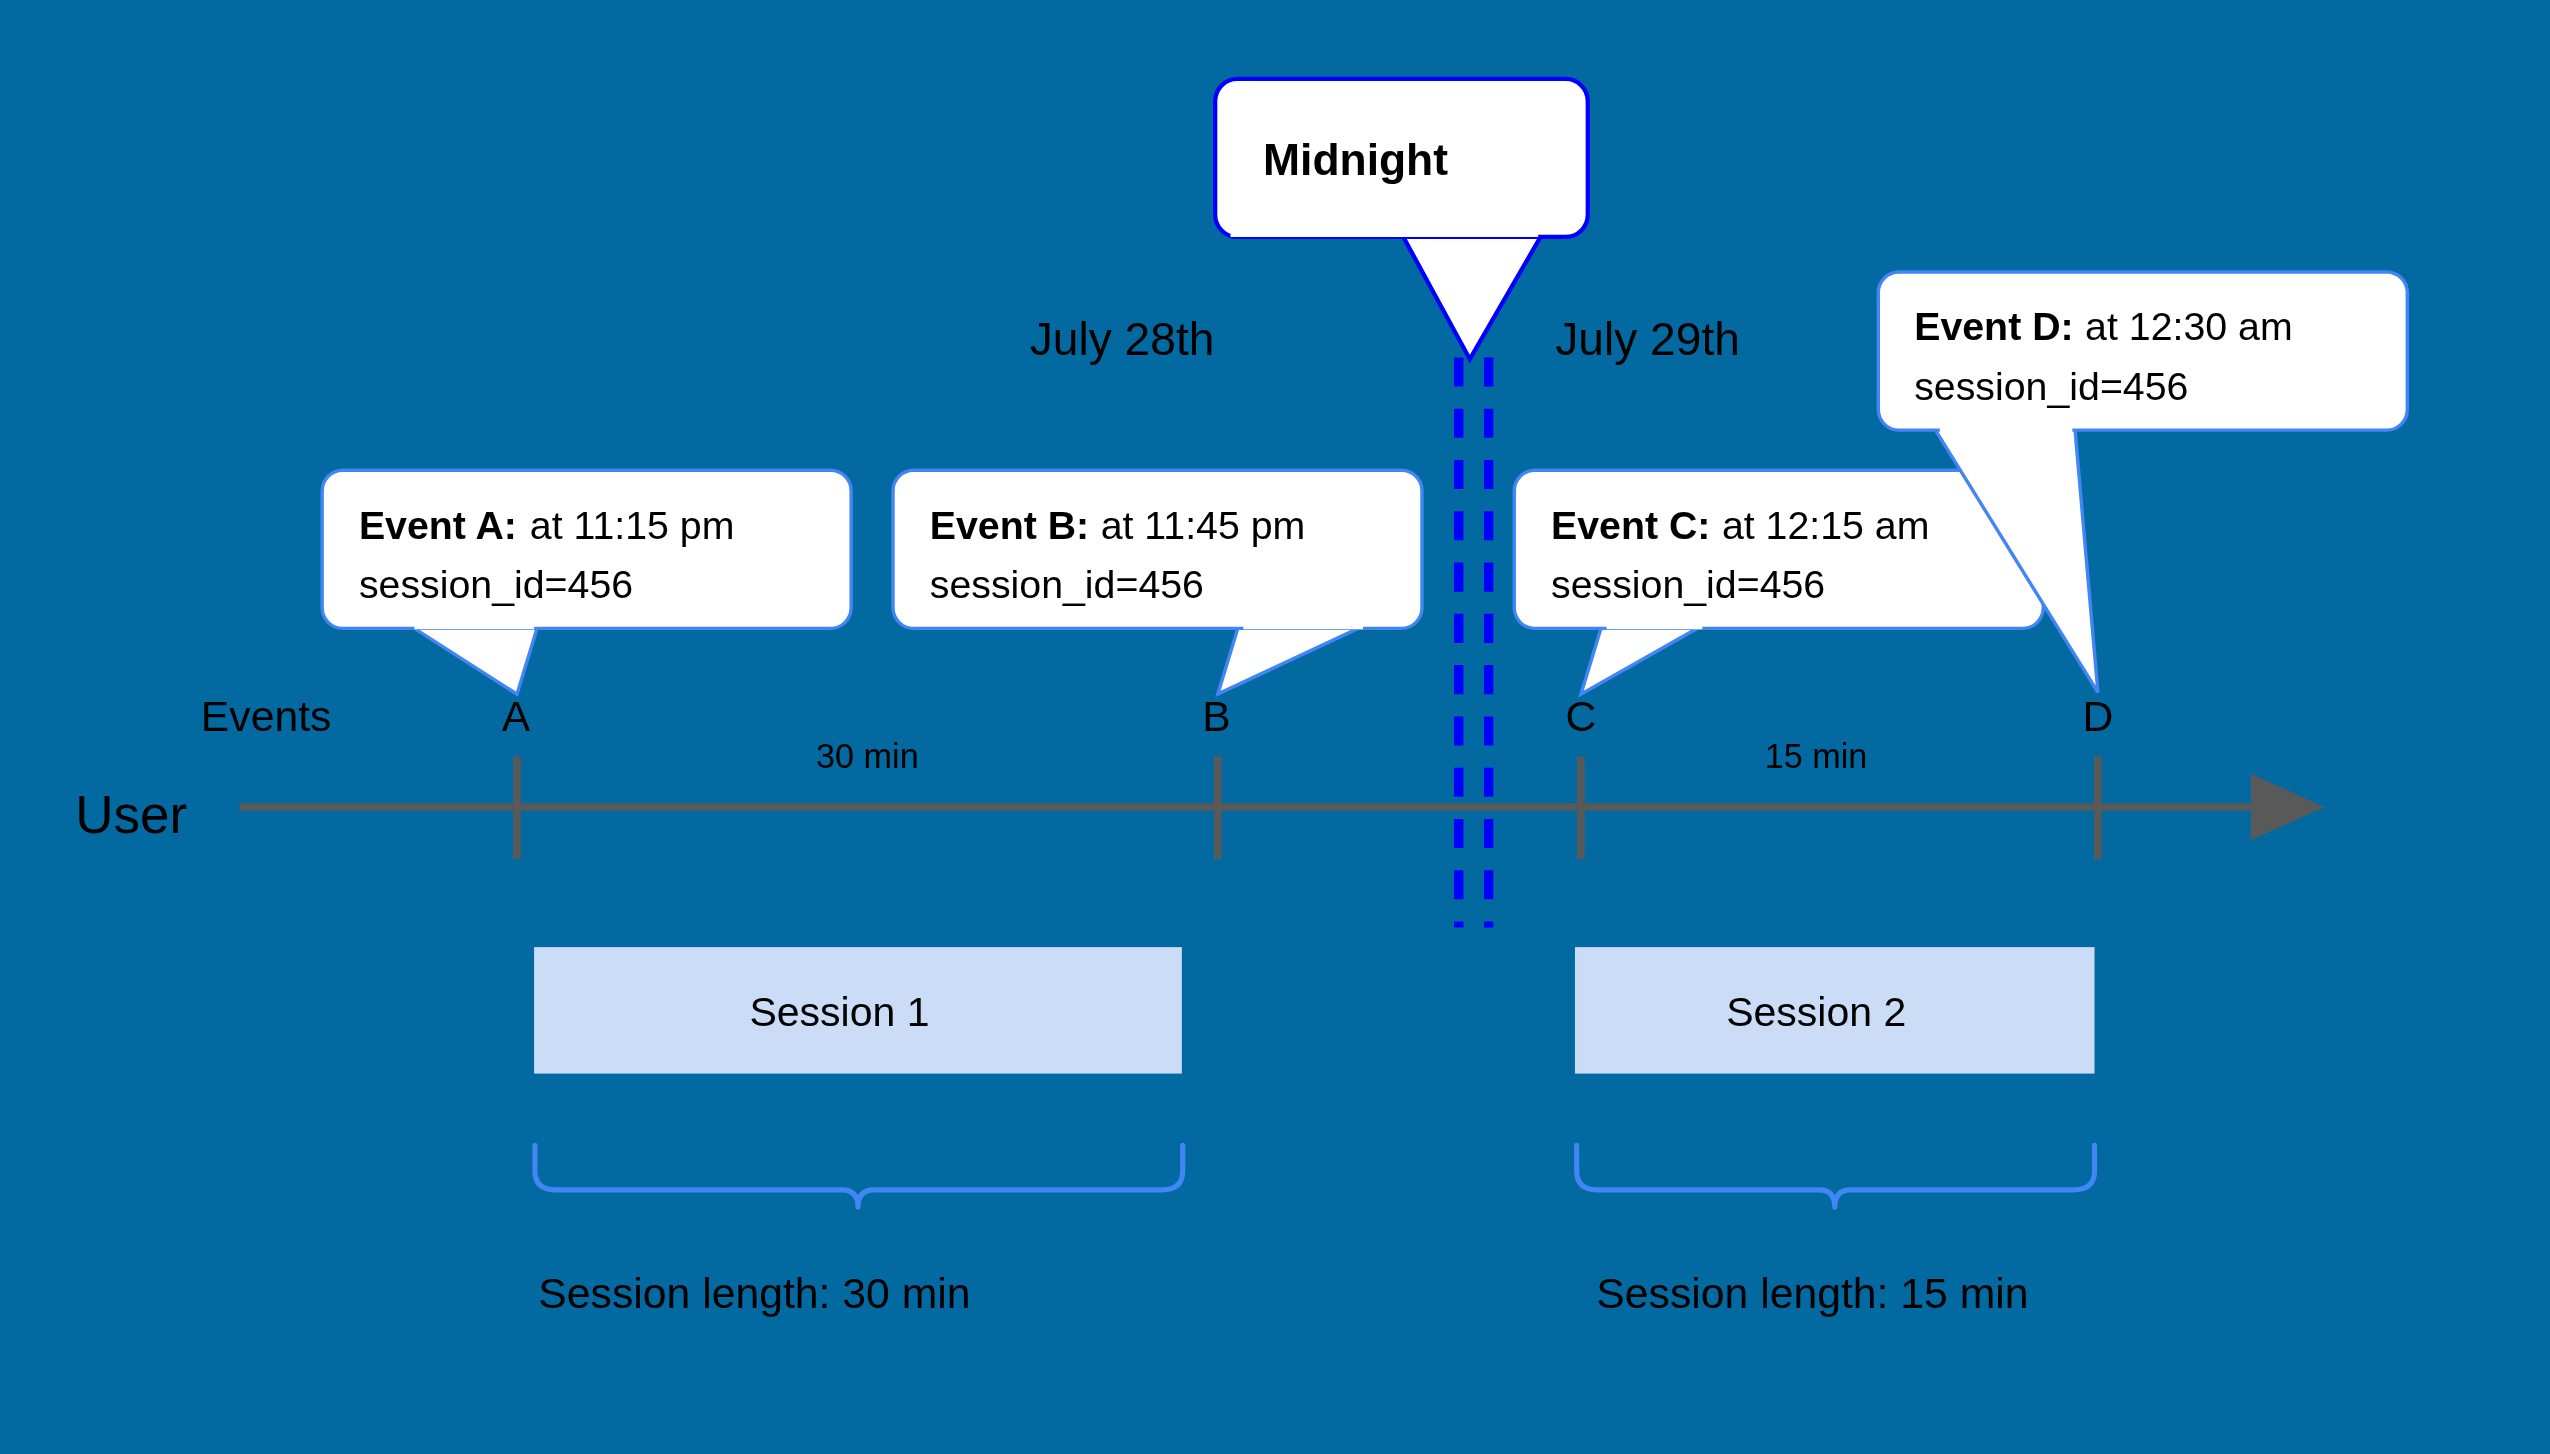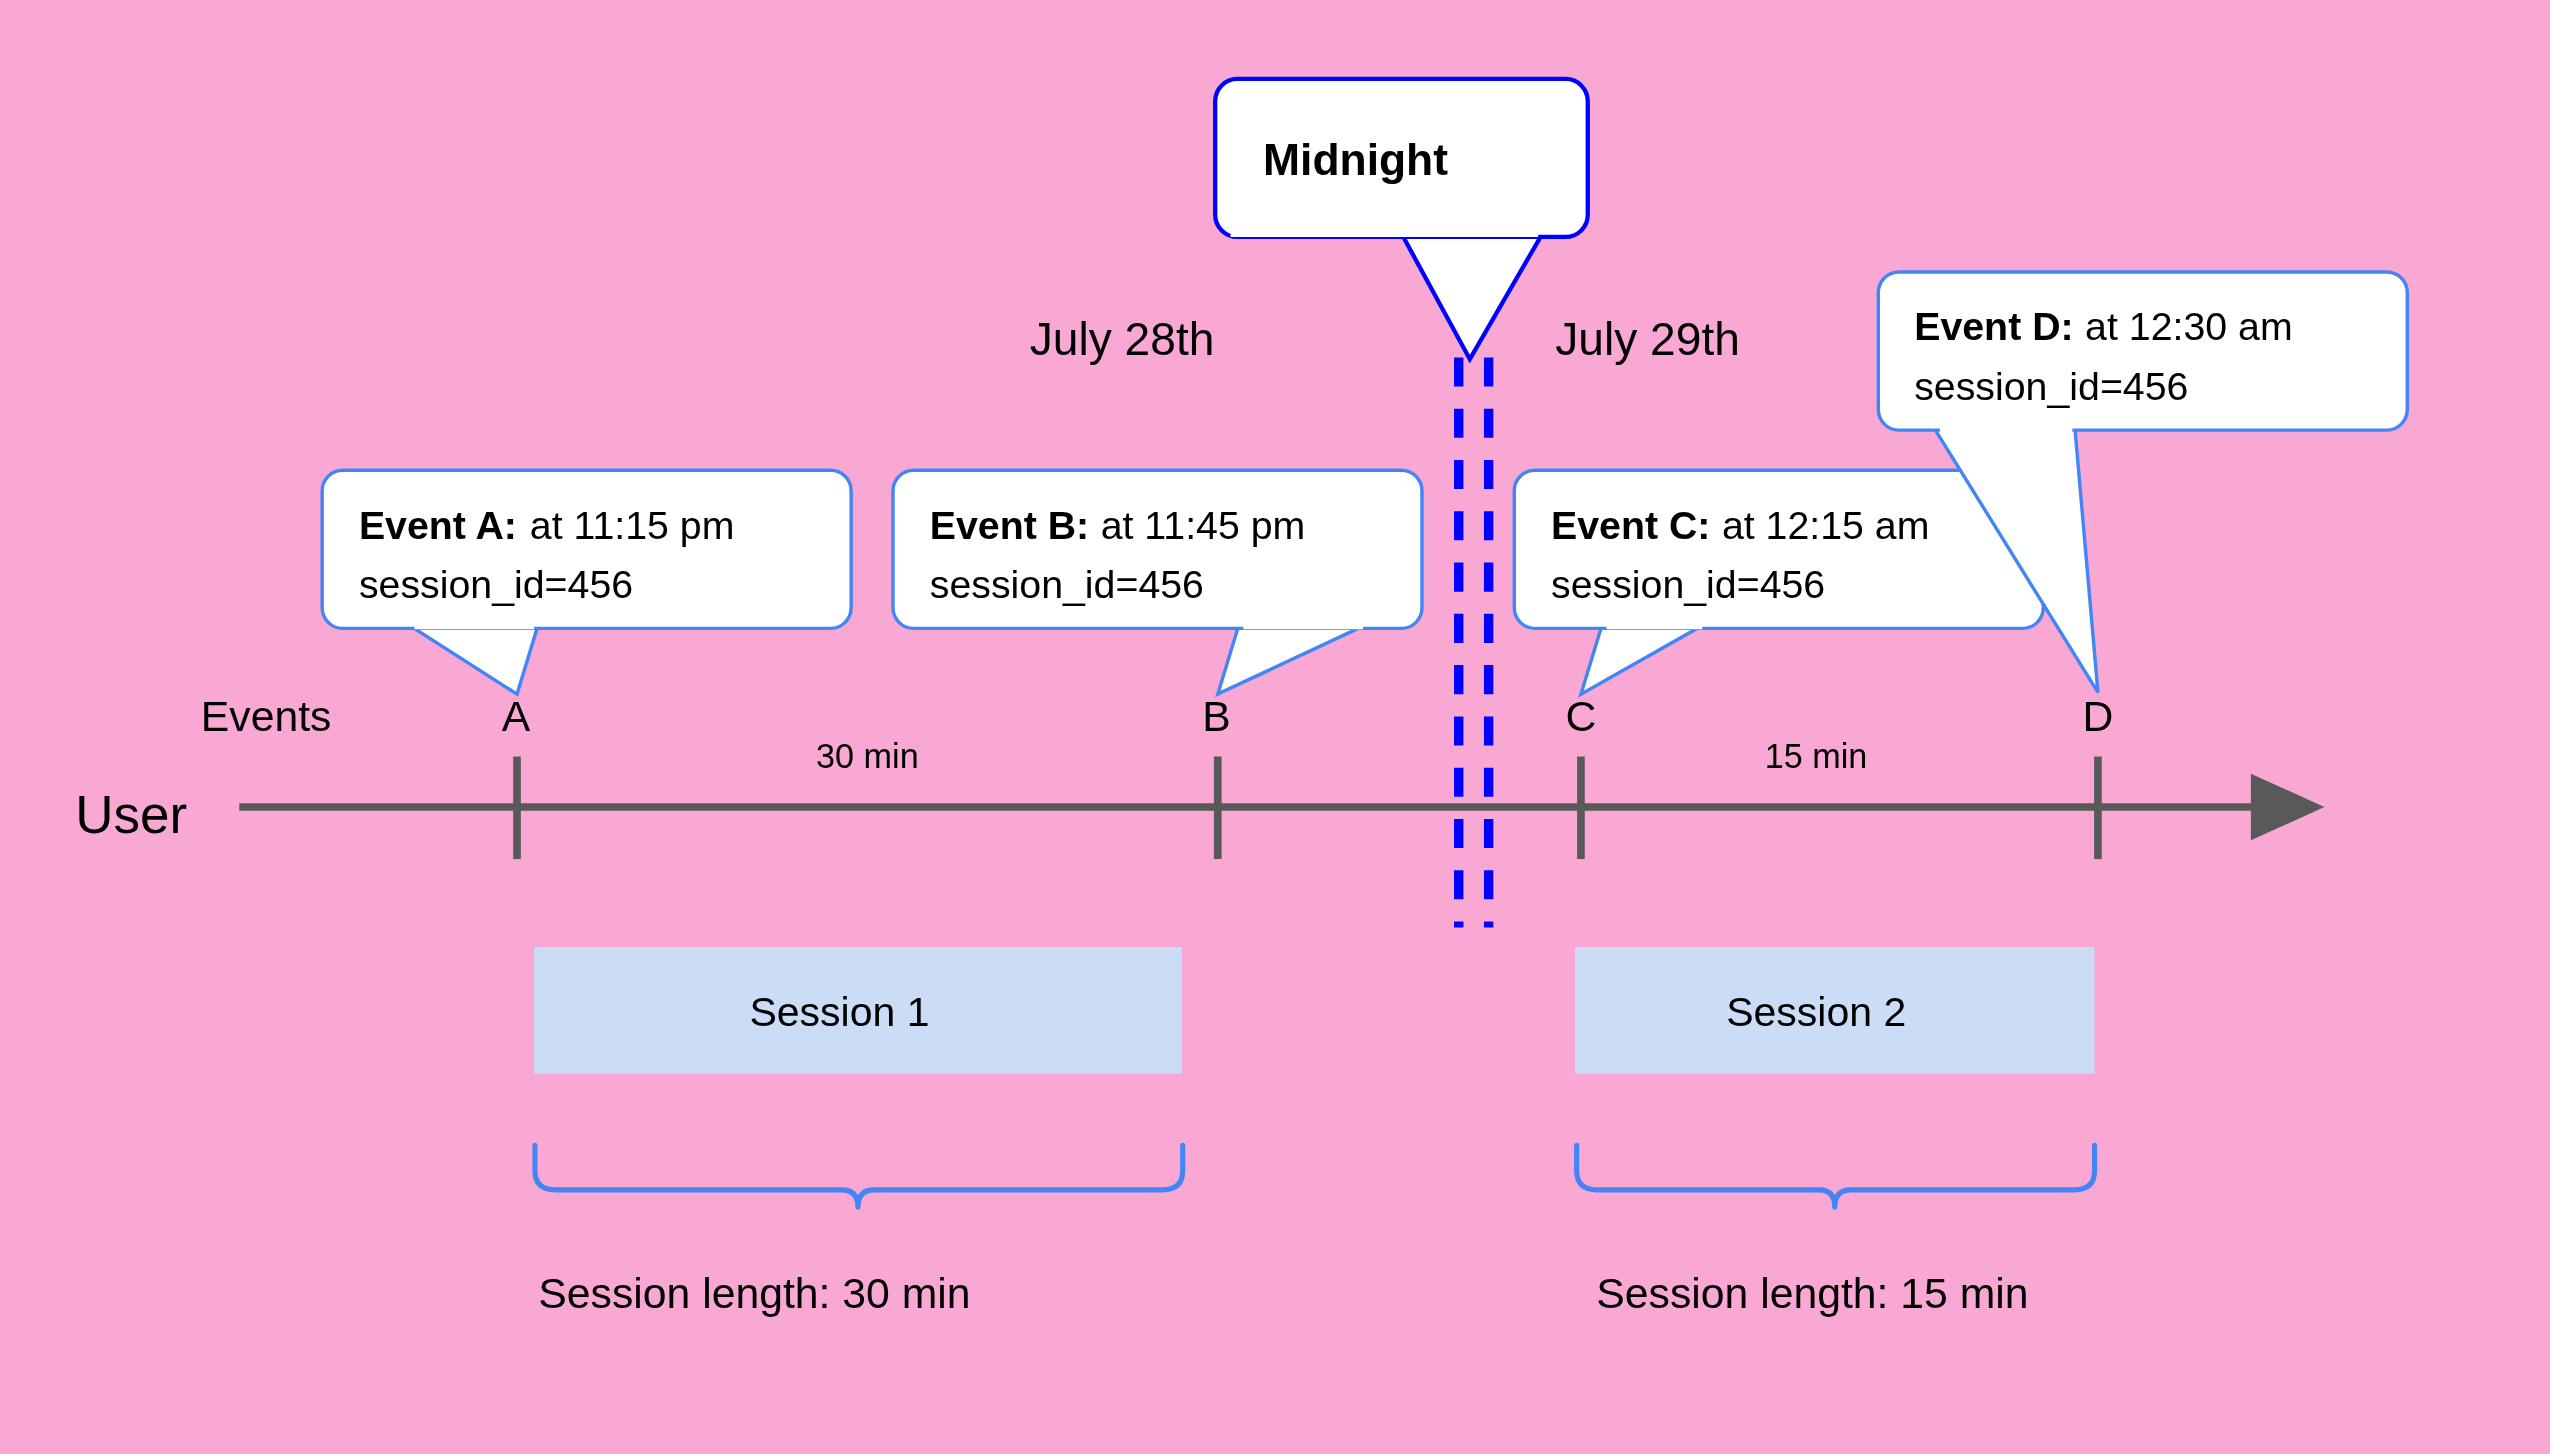--- a/index.html
+++ b/index.html
@@ -8,21 +8,21 @@
     padding: 0;
     background: #ffffff;
   }
   body {
     font-family: "Liberation Sans", sans-serif;
   }
   #stage {
     position: relative;
     width: 2550px;
     height: 1455px;
-    background: #f9a8d4;
+    background: #0369a1;
     overflow: hidden;
   }
   #diagram {
     position: absolute;
     inset: 0;
     width: 2550px;
     height: 1455px;
   }
   .callout-box {
     fill: #ffffff;

